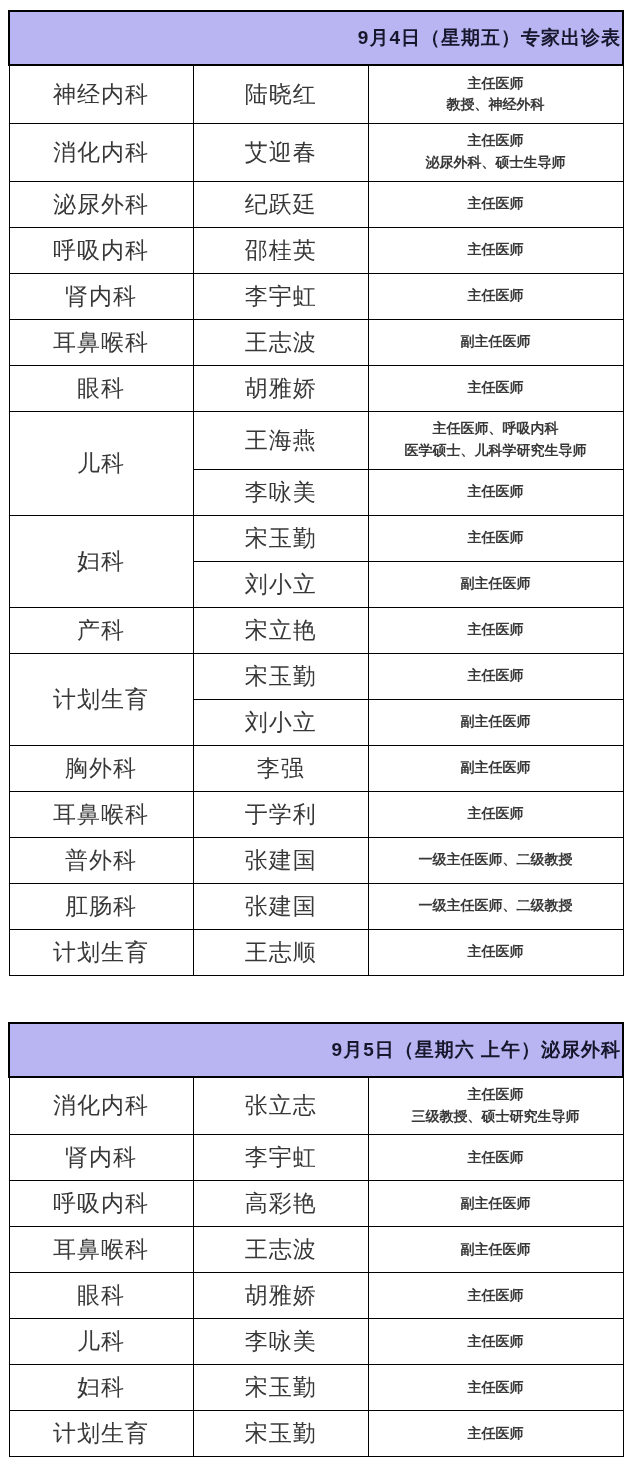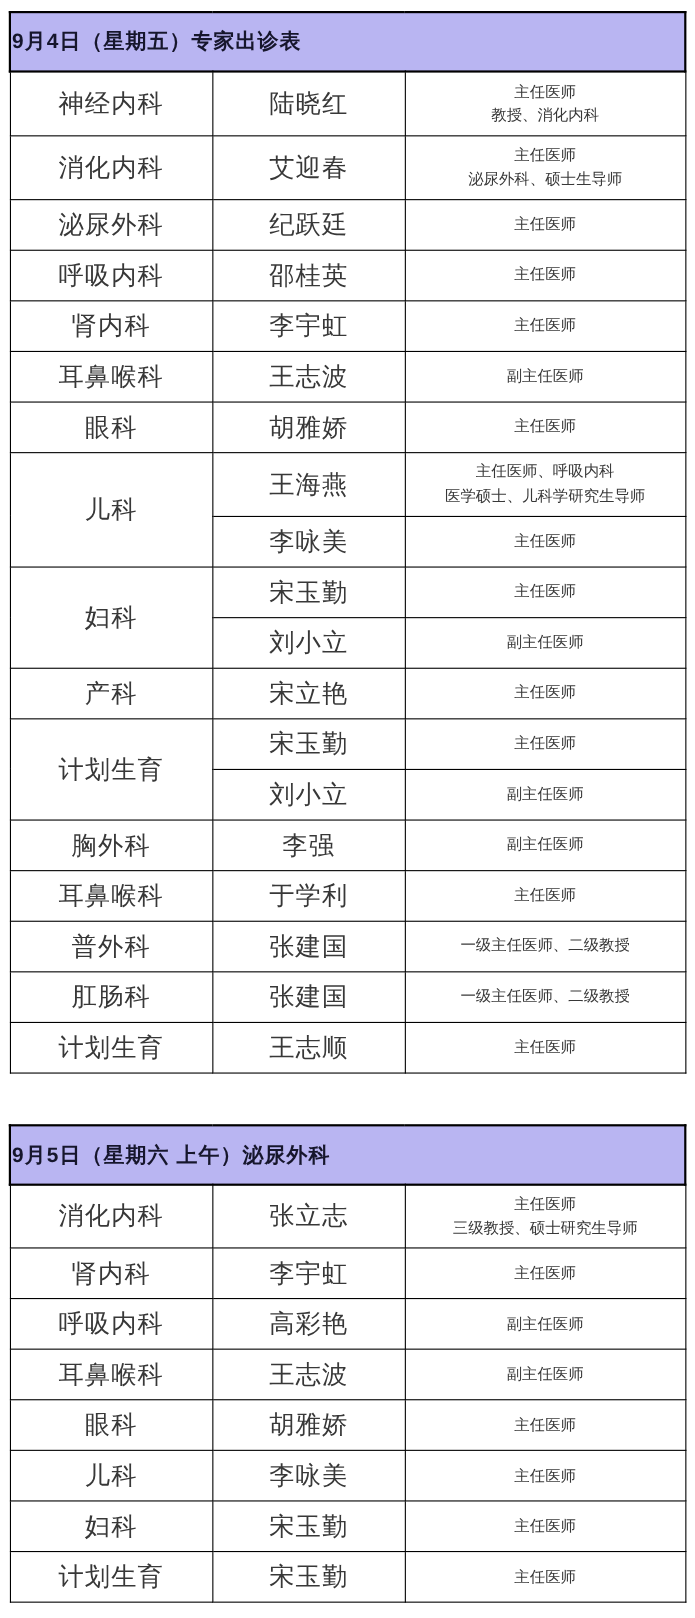--- a/index.html
+++ b/index.html
@@ -27,21 +27,21 @@
     border-collapse: collapse;
     table-layout: fixed;
   }
   table.schedule th.tbl-title {
     background: #b9b5f2;
     border: 2px solid #000000;
     height: 50px;
     font-size: 19px;
     font-weight: 700;
     color: #16162c;
-    text-align: left;
+    text-align: right;
     vertical-align: middle;
     letter-spacing: 1px;
   }
   table.schedule td {
     border: 1px solid #000000;
     text-align: center;
     vertical-align: middle;
     color: #383838;
     padding: 2px 4px;
     overflow: hidden;
@@ -51,20 +51,21 @@
   }
   table.schedule tr.tall {
     height: 58px;
   }
   td.dept, td.doctor {
     font-size: 23px;
     letter-spacing: 1px;
   }
   td.titles {
     font-size: 14px;
+    font-weight: bold;
   }
   td.titles .title-line {
     line-height: 1.55;
   }
 </style>
 </head>
 <body>
 
 <div class="tables-container">
 
@@ -79,21 +80,21 @@
         <tr>
           <th class="tbl-title" colspan="3">9月4日（星期五）专家出诊表</th>
         </tr>
       </thead>
       <tbody>
           <tr class="tall">
             <td class="dept" rowspan="1">神经内科</td>
             <td class="doctor">陆晓红</td>
             <td class="titles">
               <div class="title-line">主任医师</div>
-              <div class="title-line">教授、消化内科</div>
+              <div class="title-line">教授、神经外科</div>
             </td>
           </tr>
           <tr class="tall">
             <td class="dept" rowspan="1">消化内科</td>
             <td class="doctor">艾迎春</td>
             <td class="titles">
               <div class="title-line">主任医师</div>
               <div class="title-line">泌尿外科、硕士生导师</div>
             </td>
           </tr>

